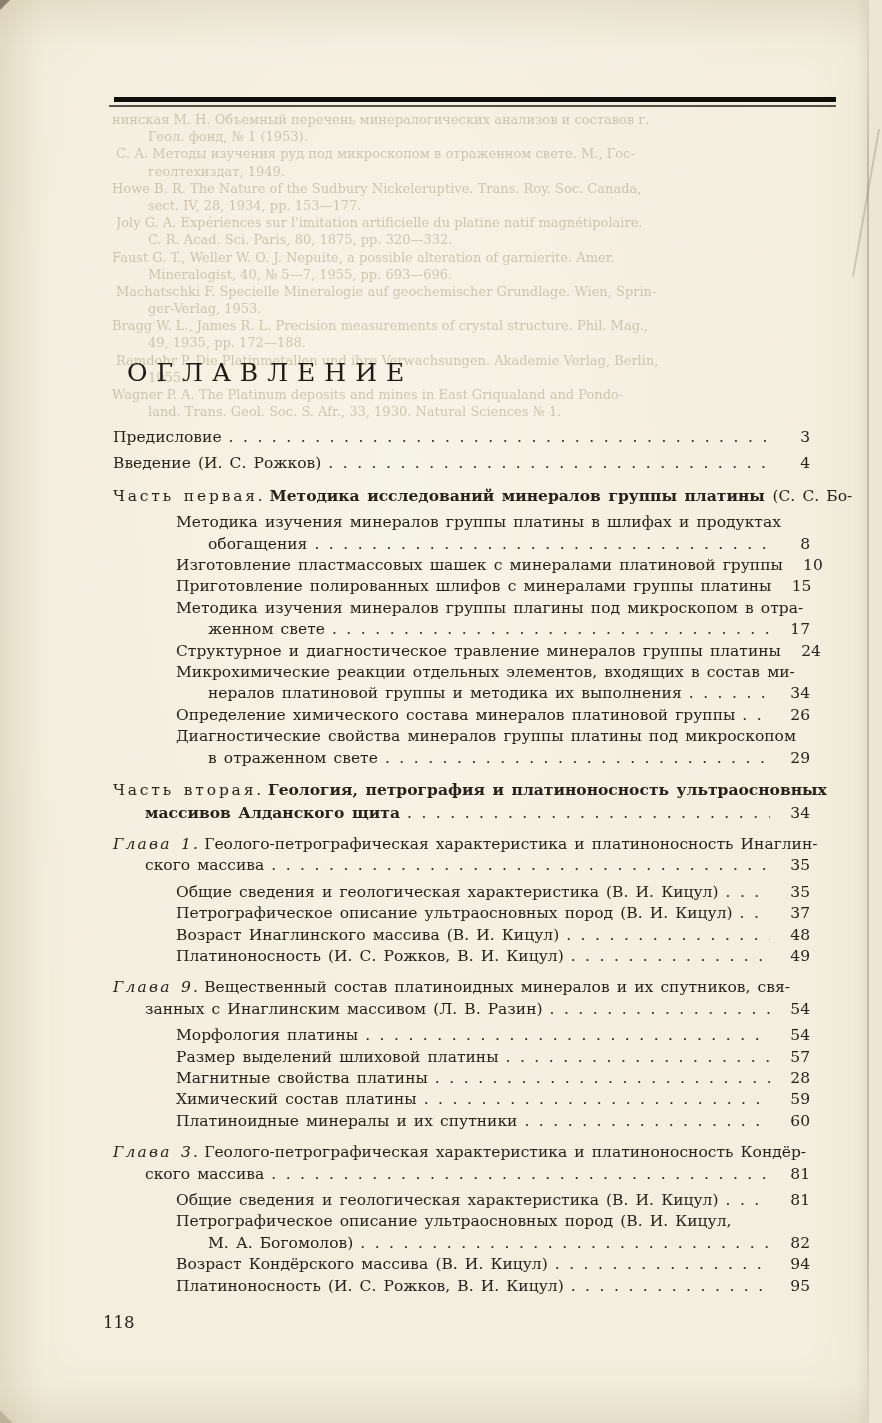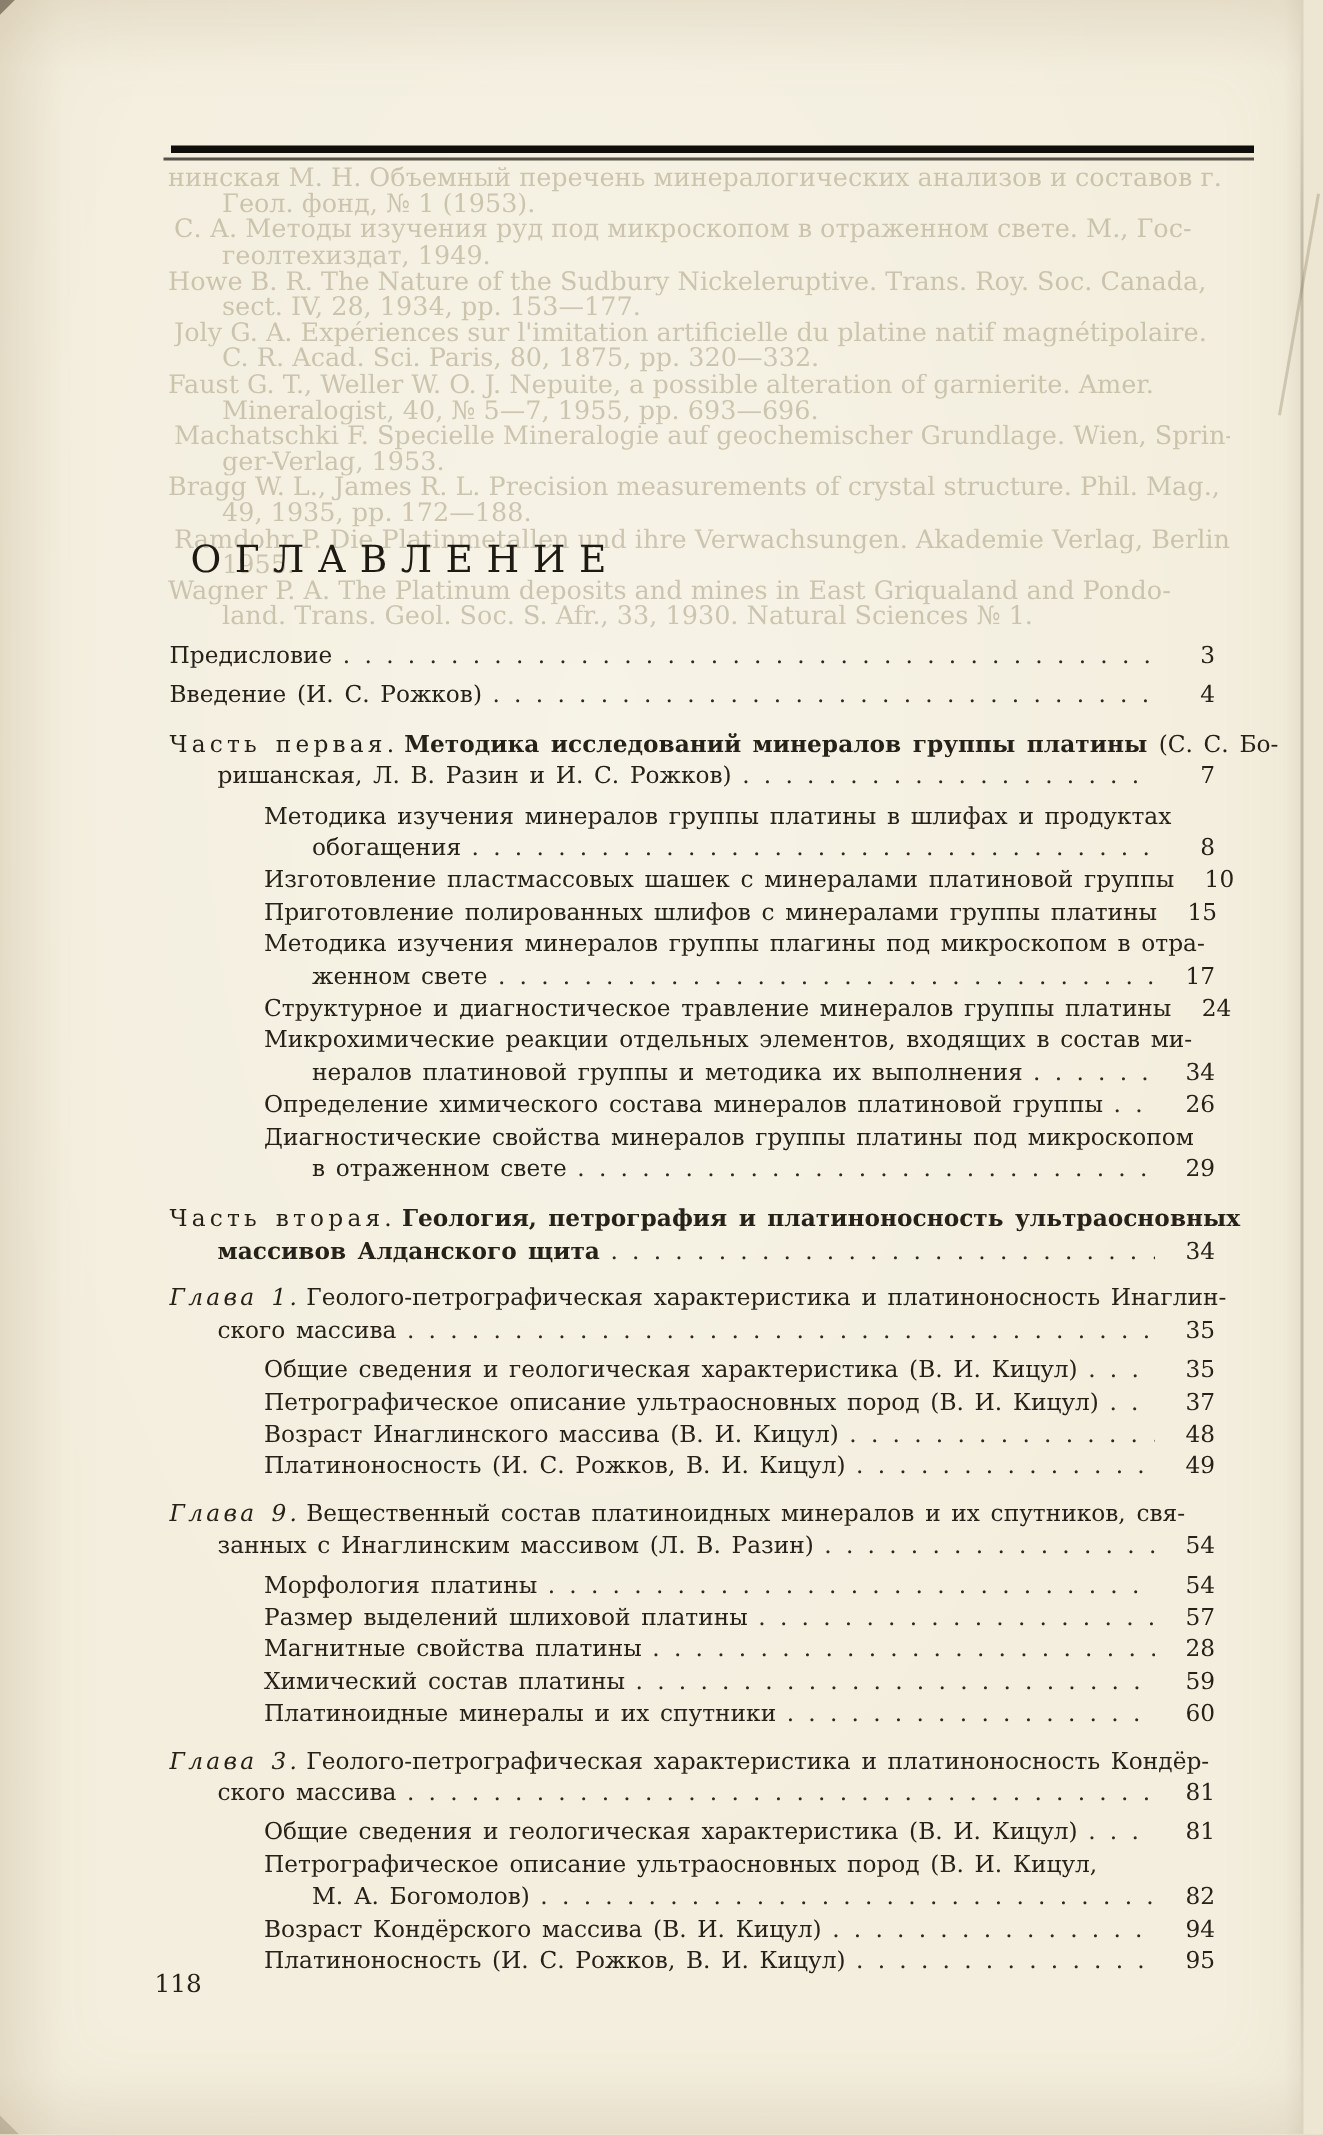--- a/index.html
+++ b/index.html
@@ -31,21 +31,21 @@
     background:rgba(120,104,78,0.30);transform:rotate(45deg);}
 
   
   .rule-thick{position:absolute;left:114px;top:97px;width:722px;height:5px;background:#100e0b;}
   .rule-thin{position:absolute;left:109px;top:105px;width:727px;height:2px;background:rgba(42,36,28,0.78);}
 
   
   .ghost{
     position:absolute;left:112px;top:111px;width:708px;
     color:#8f8260;opacity:0.40;filter:blur(0.35px);
-    font-size:17px;line-height:17.2px;white-space:nowrap;overflow:hidden;
+    font-size:13px;line-height:17.2px;white-space:nowrap;overflow:hidden;
   }
   .ghost-line{height:17.2px;overflow:hidden;}
   .ghost-line:nth-child(even){margin-left:36px;}
   .ghost-line:nth-child(4n+3){margin-left:4px;}
 
   
   .title{
     position:absolute;top:358px;left:113px;width:697px;text-align:left;
     font-size:25px;letter-spacing:9px;color:#1d1913;transform:translateX(14px);
     white-space:nowrap;
@@ -121,25 +121,20 @@
         <span class="pagenum">3</span>
       </div>
       <div class="toc-line indent-0 gap-s">
         <span class="line-text"><span class="seg-normal">Введение (И. С. Рожков)</span></span>
         <span class="dots"></span>
         <span class="pagenum">4</span>
       </div>
       <div class="toc-line indent-0 gap-m">
         <span class="line-text"><span class="seg-bold-spaced">Часть первая.</span><span class="seg-bold">Методика исследований минералов группы платины </span><span class="seg-normal">(С. С. Бо-</span></span>
       </div>
-      <div class="toc-line indent-1">
-        <span class="line-text"><span class="seg-normal">ришанская, Л. В. Разин и И. С. Рожков)</span></span>
-        <span class="dots"></span>
-        <span class="pagenum">7</span>
-      </div>
       <div class="toc-line indent-2 gap-s">
         <span class="line-text"><span class="seg-normal">Методика изучения минералов группы платины в шлифах и продуктах</span></span>
       </div>
       <div class="toc-line indent-3">
         <span class="line-text"><span class="seg-normal">обогащения</span></span>
         <span class="dots"></span>
         <span class="pagenum">8</span>
       </div>
       <div class="toc-line indent-2">
         <span class="line-text"><span class="seg-normal">Изготовление пластмассовых шашек с минералами платиновой группы</span></span>

